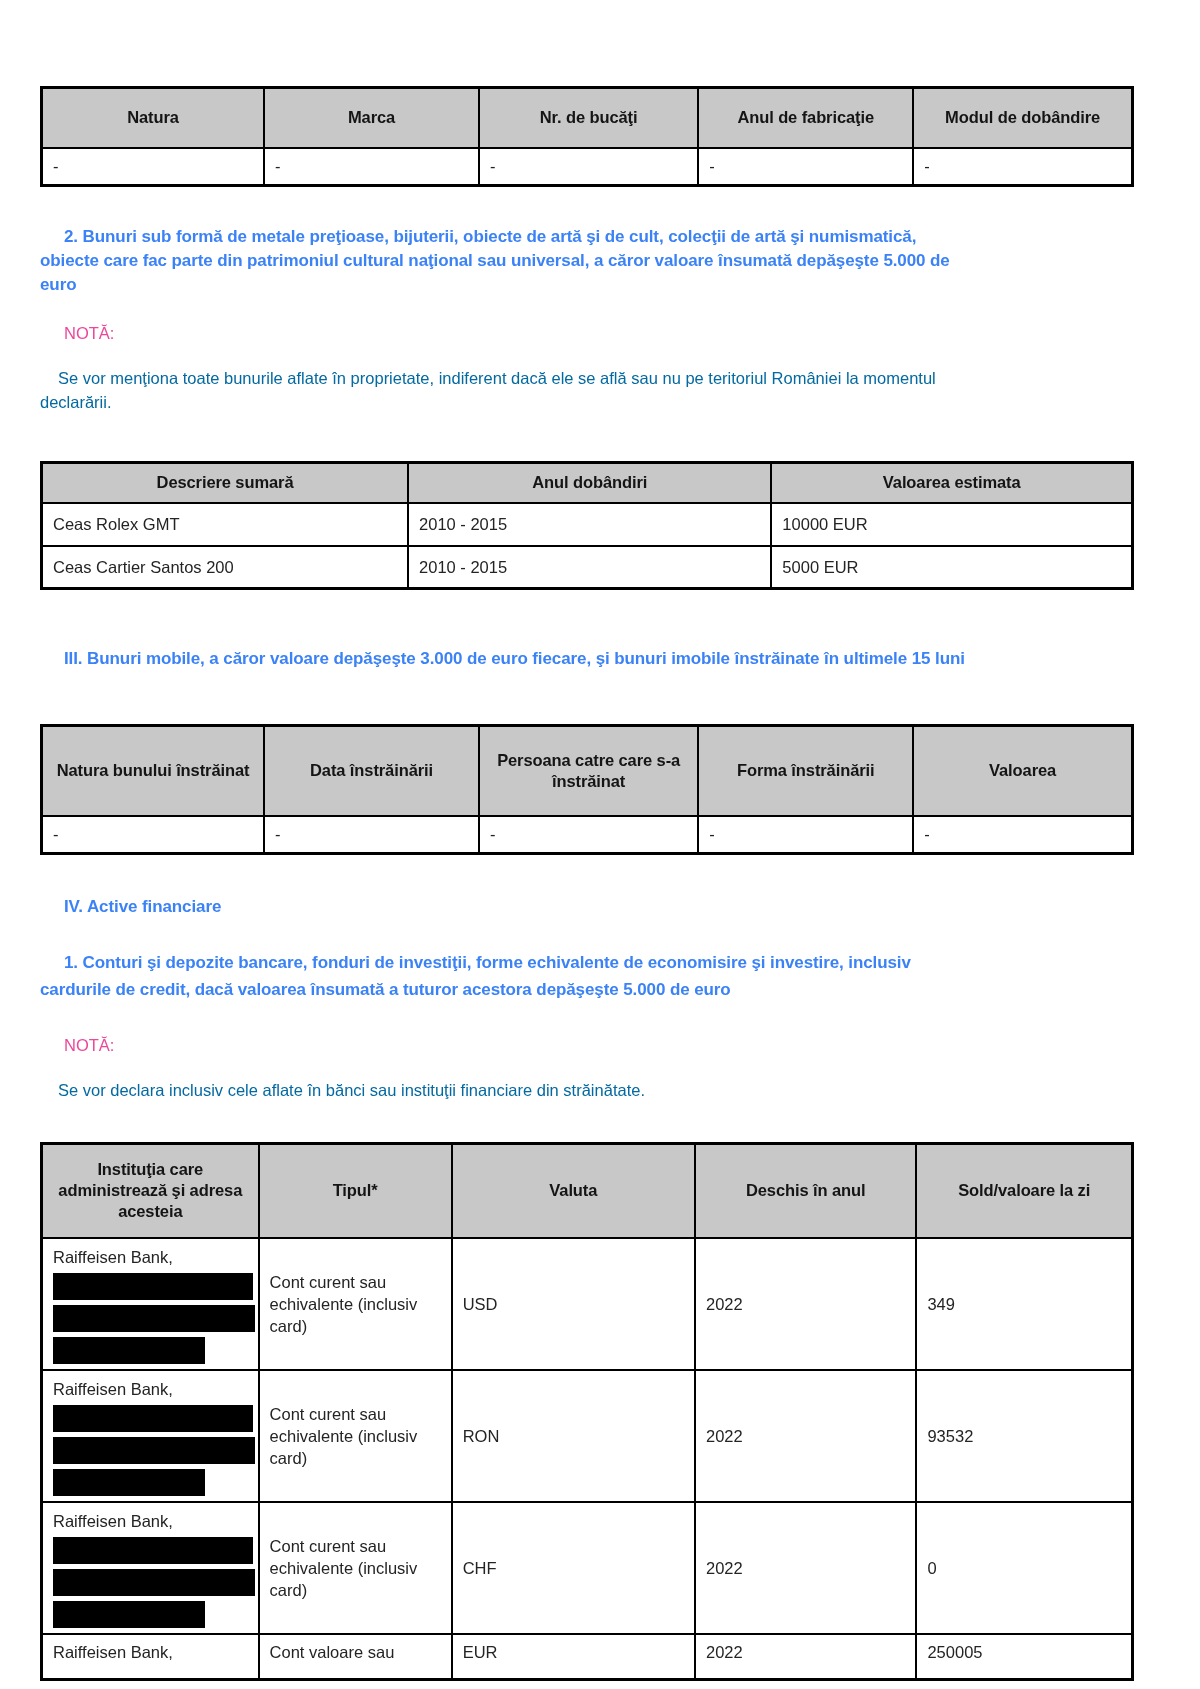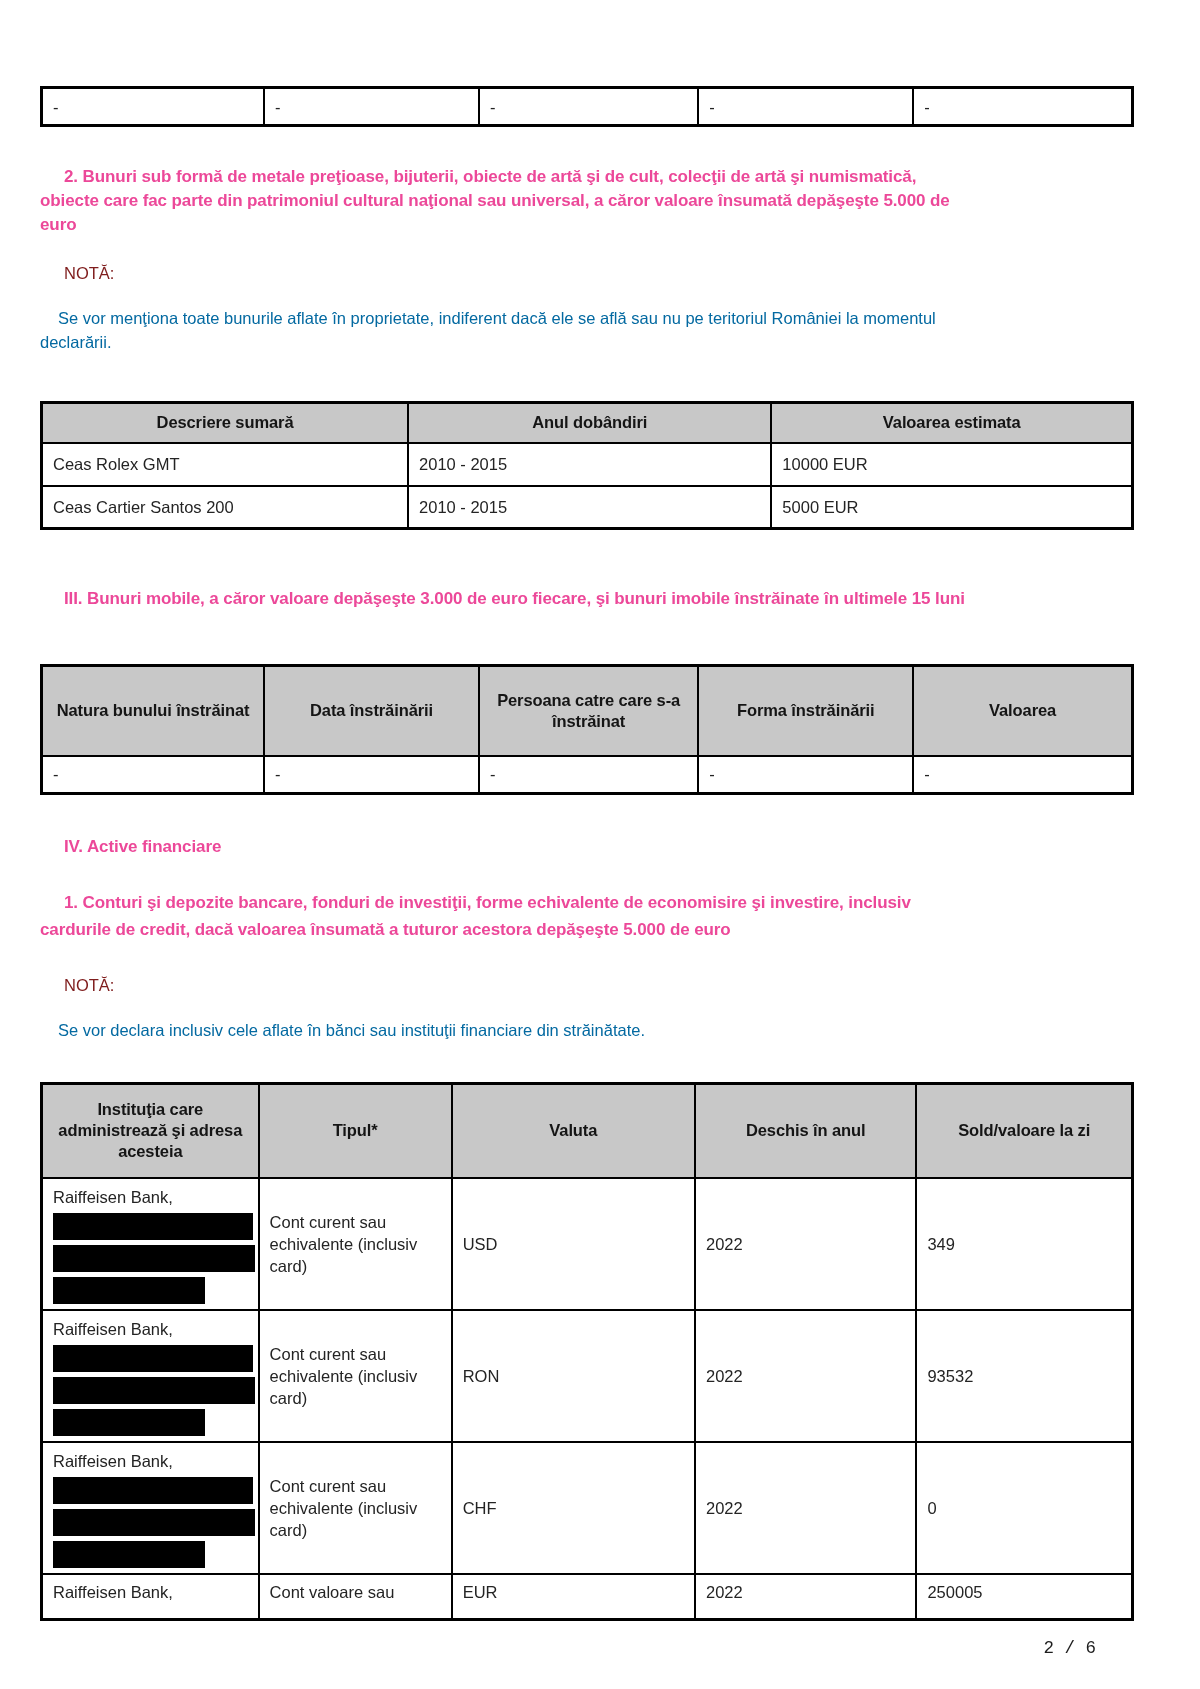--- a/index.html
+++ b/index.html
@@ -44,30 +44,30 @@
   .t-accounts tr.r2 td { height:113px; }
   .t-accounts tr.r3 td { height:118px; }
   .t-accounts tr.r4 td { height:46px; vertical-align:top; padding-top:6px; }
 
   .redaction { background:#000; height:27px; margin:5px 0 0 0; }
   .red-w1 { width:200px; } .red-w2 { width:202px; } .red-w3 { width:152px; }
 
   
   .para {
     width:930px; font-weight:700; font-size:17px; line-height:24px;
-    text-indent:24px; color:#ec4899; letter-spacing:-0.1px;
+    text-indent:24px; color:#3b82f6; letter-spacing:-0.1px;
   }
   .h2-block   { margin-top:38px; }
   .h3-block   { margin-top:56px; line-height:26px; }
   .h4-block   { margin-top:40px; }
   .h41-block  { margin-top:30px; line-height:27px; }
 
   .nota-label {
     margin-top:27px; padding-left:24px;
-    font-size:16.5px; font-weight:400; color:#7f1d1d;
+    font-size:16.5px; font-weight:400; color:#ec4899;
   }
   .nota-text {
     width:930px; margin-top:23px; text-indent:18px;
     font-size:16.5px; line-height:24px; font-weight:400; color:#0369a1;
   }
   .nota-label.second { margin-top:33px; }
 
   .tbl-gap-1 { margin-top:47px; }
   .tbl-gap-2 { margin-top:52px; }
   .tbl-gap-3 { margin-top:40px; }
@@ -84,20 +84,27 @@
 
   <table class="doc-table t-goods">
     <colgroup>
       <col style="width:20.4%">
         <col style="width:19.7%">
         <col style="width:20.1%">
       <col style="width:19.7%">
         <col style="width:20.1%">
     </colgroup>
     <tbody>
+        <tr>
+      <th>Natura</th>
+      <th>Marca</th>
+      <th>Nr. de bucăţi</th>
+      <th>Anul de fabricaţie</th>
+      <th>Modul de dobândire</th>
+    </tr>
     <tr>
       <td class="dash-cell">-</td>
       <td class="dash-cell">-</td>
       <td class="dash-cell">-</td>
       <td class="dash-cell">-</td>
       <td class="dash-cell">-</td>
     </tr>
   </tbody>
     </table>
 

